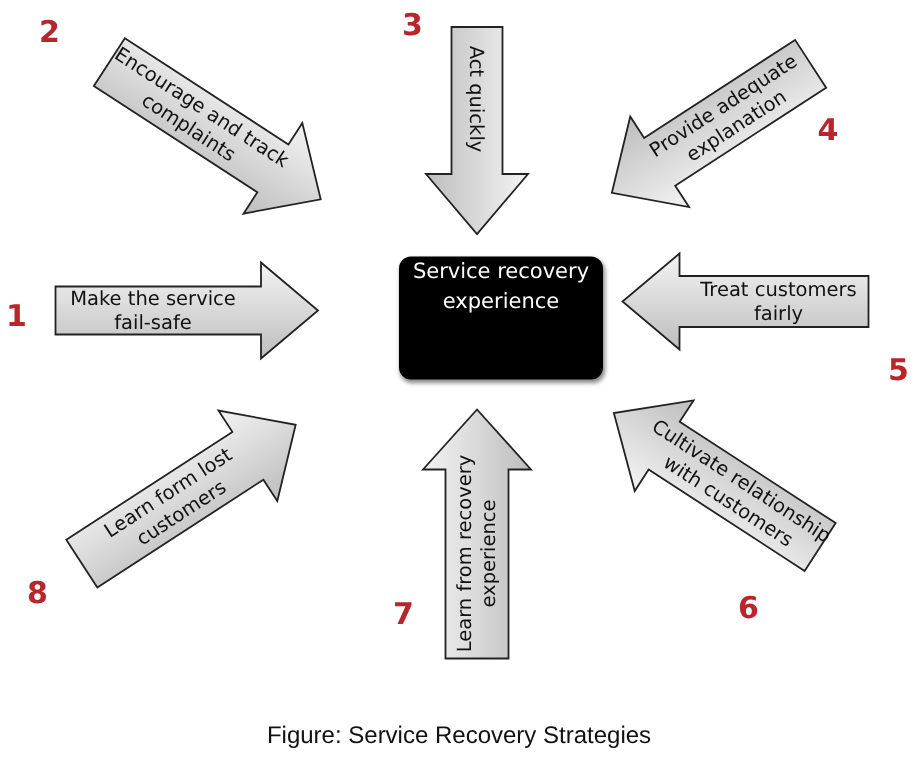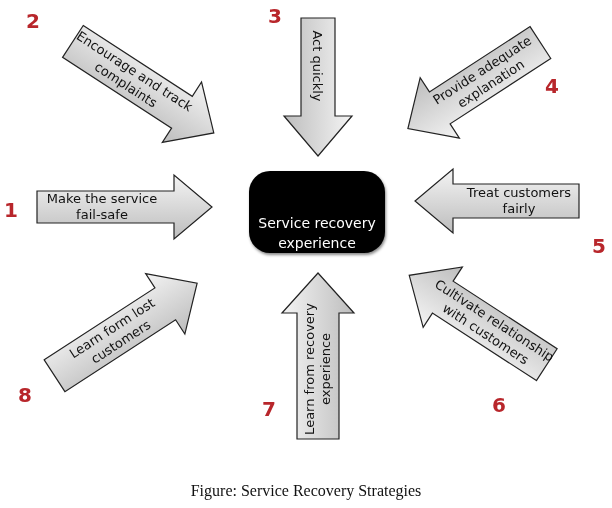--- a/index.html
+++ b/index.html
@@ -1,24 +1,24 @@
 <!DOCTYPE html>
 <html><head>
 <meta charset="utf-8">
 <style>
   html, body { margin:0; padding:0; background:#ffffff; }
   body { width:612px; height:508px; position:relative; overflow:hidden; font-family:"DejaVu Sans", sans-serif; }
   #diagram { position:absolute; left:0; top:0; width:612px; height:470px; }
   .arrow-shape { fill:url(#grad); stroke:#222; stroke-width:1.2; }
   .atext { font-family:"DejaVu Sans", sans-serif; font-size:13px; fill:#111; }
   .num { font-family:"DejaVu Sans", sans-serif; font-weight:bold; font-size:20px; fill:#b8262b; }
-  .center-box { position:absolute; left:249px; top:171px; width:136px; height:82px; background:#000; border-radius:21px;
-    box-shadow:1px 2px 3px #888; display:flex; align-items:flex-end; justify-content:center; text-align:center; }
+  .center-box { position:absolute; left:266px; top:171px; width:136px; height:82px; background:#000; border-radius:8px;
+    box-shadow:1px 2px 3px #888; display:flex; align-items:flex-start; justify-content:center; text-align:center; }
   .center-box span { color:#fff; font-family:"DejaVu Sans", sans-serif; font-size:14px; line-height:20px; width:120px; }
-  .caption { position:absolute; left:0; width:612px; top:482px; text-align:center; font-family:Liberation Serif, serif; font-size:16px; color:#111; }
+  .caption { position:absolute; left:0; width:612px; top:482px; text-align:center; font-family:Liberation Sans, sans-serif; font-size:16px; color:#111; }
 </style>
 </head>
 <body>
 
 <svg id="diagram" viewBox="0 0 612 470" xmlns="http://www.w3.org/2000/svg">
   <defs>
     <linearGradient id="grad" x1="0" y1="0" x2="0" y2="1">
       <stop offset="0" stop-color="#f4f4f4"></stop>
       <stop offset="1" stop-color="#bdbdbd"></stop>
     </linearGradient>

